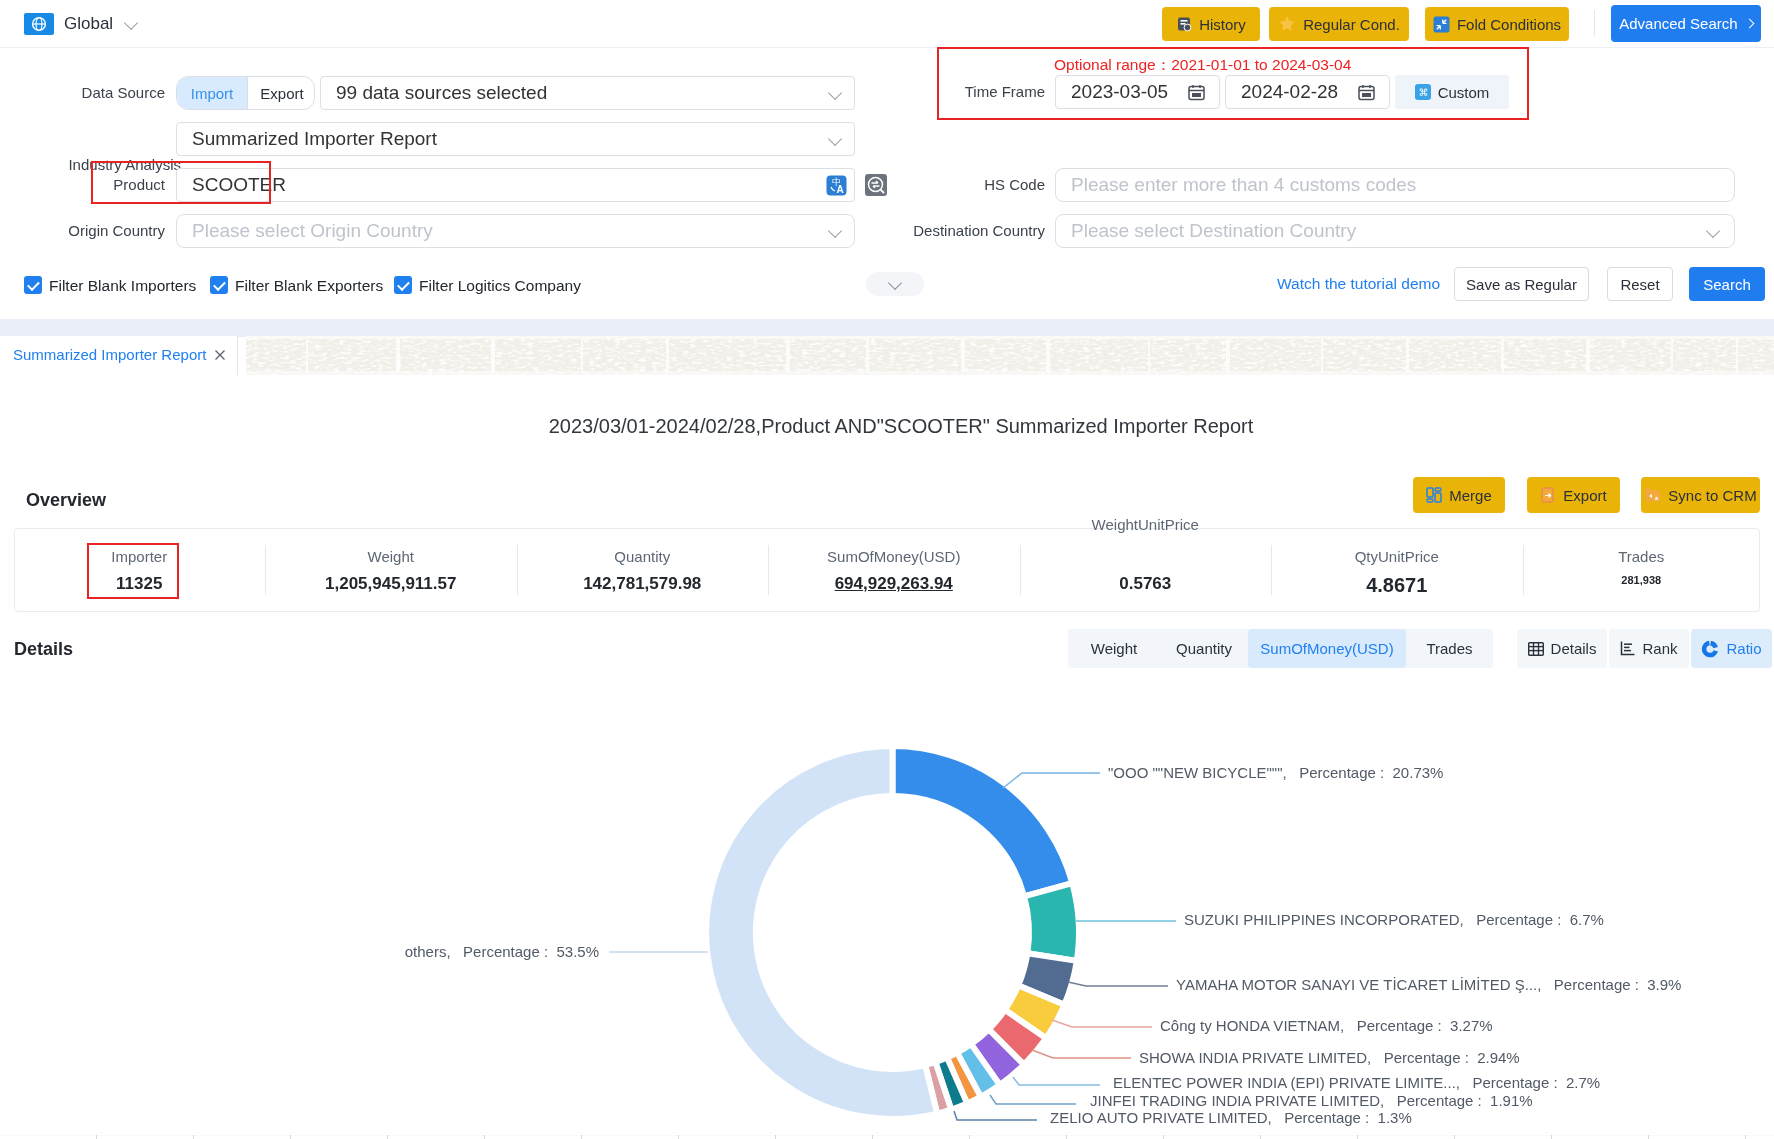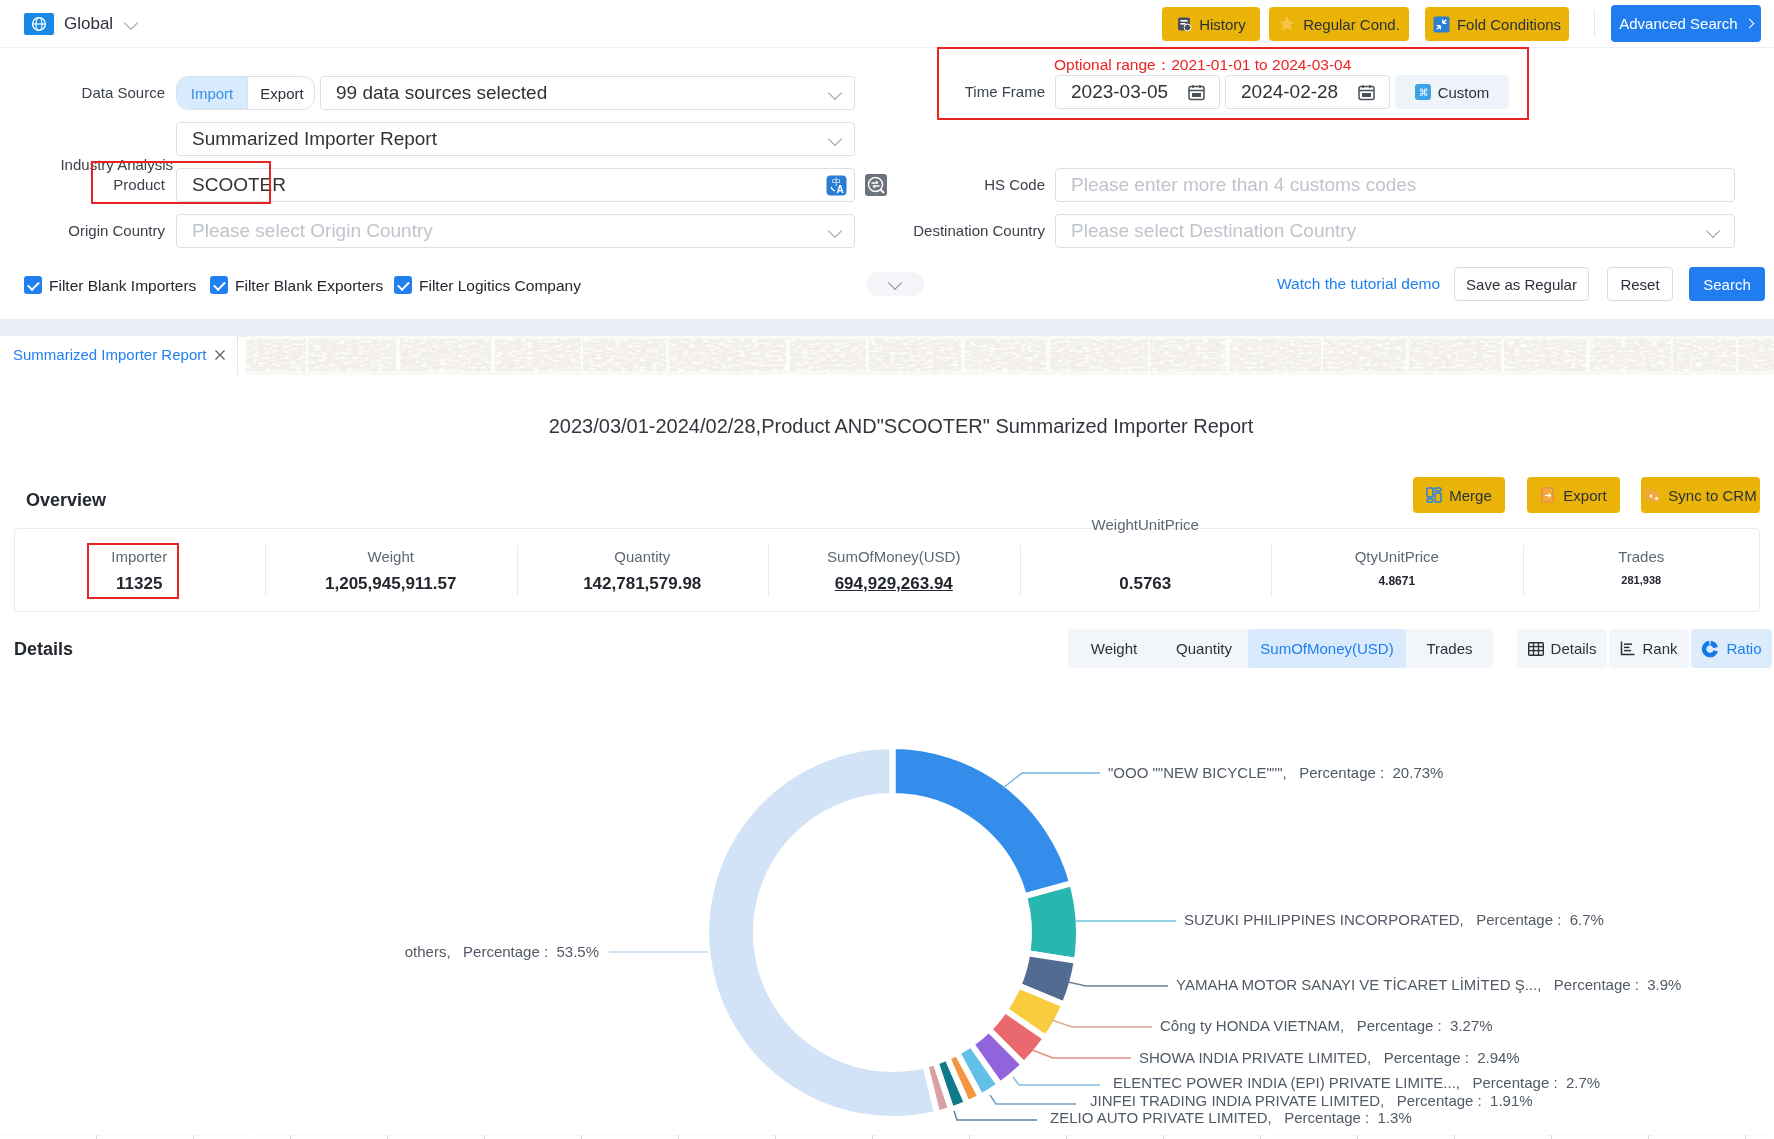--- a/index.html
+++ b/index.html
@@ -1,21 +1,21 @@
 <!DOCTYPE html>
 <html><head>
 <meta charset="utf-8">
 <style>
 * { margin:0; padding:0; box-sizing:border-box; }
 html,body { width:1774px; height:1139px; background:#fff; font-family:"Liberation Sans", sans-serif; }
 #page { position:relative; width:1774px; height:1139px; overflow:hidden; background:#fff; }
 .abs { position:absolute; }
 .lbl { position:absolute; font-size:15px; color:#3b424c; text-align:right; line-height:34px; }
 .field { position:absolute; height:34px; border:1px solid #dcdfe6; border-radius:4px; background:#fff; font-size:19px; color:#333; line-height:32px; padding-left:15px; }
-.ph { color:#bfc4cc; }
+.ph { color:#bfc4cc;border-radius:8px; }
 .chev { position:absolute; width:10px; height:10px; border-right:1.6px solid #99a0aa; border-bottom:1.6px solid #99a0aa; transform:rotate(45deg); }
 .gbtn { position:absolute; height:34px; background:#eab308; border-radius:4px; font-size:15px; color:#2b313b; display:flex; align-items:center; justify-content:center; gap:7px; }
 .wbtn { position:absolute; height:34px; background:#fff; border:1px solid #d9dce2; border-radius:4px; font-size:15px; color:#2b313b; display:flex; align-items:center; justify-content:center; }
 .bluebtn { position:absolute; background:#207df0; border-radius:4px; color:#fff; font-size:15px; display:flex; align-items:center; justify-content:center; }
 .redbox { position:absolute; border:2px solid #e82323; }
 .ck { position:absolute; width:18px; height:18px; background:#2080f0; border-radius:3px; }
 .ck:after { content:""; position:absolute; left:6px; top:2.5px; width:4.5px; height:9px; border-right:2px solid #fff; border-bottom:2px solid #fff; transform:rotate(45deg); }
 .cklbl { position:absolute; font-size:15.5px; color:#23272e; line-height:18px; }
 </style>
 </head>
@@ -60,21 +60,21 @@
 <div class="bluebtn" style="left:1611px;top:5px;width:150px;height:37px;">Advanced Search&nbsp;<span style="display:inline-block;width:7px;height:7px;border-right:1.8px solid #fff;border-top:1.8px solid #fff;transform:rotate(45deg);margin-left:4px;"></span></div>
 
 <div class="lbl" style="left:0;top:76px;width:165px;">Data Source</div>
 <div class="abs" style="left:176px;top:76px;width:139px;height:34px;border:1px solid #dcdfe6;border-radius:12px;overflow:hidden;background:#fff;">
   <div style="position:absolute;left:0;top:0;width:70px;height:34px;background:#d8ebfe;color:#3a8fe8;font-size:15px;line-height:33px;text-align:center;">Import</div>
   <div style="position:absolute;left:70px;top:0;width:69px;height:34px;color:#2b313b;font-size:15px;line-height:33px;text-align:center;border-left:1px solid #dcdfe6;">Export</div>
 </div>
 <div class="field" style="left:320px;top:76px;width:535px;">99 data sources selected</div>
 <div class="chev" style="left:830px;top:88px;"></div>
 
-<div class="lbl" style="left:8px;top:122px;width:165px;margin-top:26px;">Industry Analysis</div>
+<div class="lbl" style="left:16px;top:122px;width:165px;margin-top:26px;">Industry Analysis</div>
 <div class="field" style="left:176px;top:122px;width:679px;">Summarized Importer Report</div>
 <div class="chev" style="left:830px;top:134px;"></div>
 
 <div class="lbl" style="left:0;top:168px;width:165px;">Product</div>
 <div class="field" style="left:176px;top:168px;width:679px;">SCOOTER</div>
 <svg class="abs" style="left:826px;top:175px;" width="21" height="21" viewBox="0 0 21 21">
       <rect x="0.5" y="0.5" width="20" height="20" rx="4" fill="#2a7fd4"></rect>
       <text x="6" y="10" font-size="9" fill="#fff" font-family="Liberation Sans">中</text>
       <text x="10.5" y="17.5" font-size="10" font-weight="bold" fill="#fff" font-family="Liberation Sans">A</text>
       <path d="M5 12 a6 6 0 0 0 4 4" stroke="#fff" stroke-width="1.2" fill="none"></path>
@@ -216,21 +216,21 @@
 <div class="abs" style="left:516.5px;top:548px;width:251.5px;text-align:center;font-size:15px;color:#5d6773;">Quantity</div>
 <div class="abs" style="left:516.5px;top:574px;width:251.5px;text-align:center;font-size:17px;font-weight:bold;color:#23272e;">142,781,579.98</div>
 <div class="abs" style="left:516.5px;top:545px;width:1px;height:50px;background:#e5e8ec;"></div>
 <div class="abs" style="left:768.0px;top:548px;width:251.5px;text-align:center;font-size:15px;color:#5d6773;">SumOfMoney(USD)</div>
 <div class="abs" style="left:768.0px;top:574px;width:251.5px;text-align:center;font-size:17px;font-weight:bold;color:#23272e;text-decoration:underline;">694,929,263.94</div>
 <div class="abs" style="left:768.0px;top:545px;width:1px;height:50px;background:#e5e8ec;"></div>
 <div class="abs" style="left:1019.5px;top:516px;width:251.5px;text-align:center;font-size:15px;color:#5d6773;">WeightUnitPrice</div>
 <div class="abs" style="left:1019.5px;top:574px;width:251.5px;text-align:center;font-size:17px;font-weight:bold;color:#23272e;">0.5763</div>
 <div class="abs" style="left:1019.5px;top:545px;width:1px;height:50px;background:#e5e8ec;"></div>
 <div class="abs" style="left:1271.0px;top:548px;width:251.5px;text-align:center;font-size:15px;color:#5d6773;">QtyUnitPrice</div>
-<div class="abs" style="left:1271.0px;top:574px;width:251.5px;text-align:center;font-size:12px;font-weight:bold;color:#23272e;">4.8671</div>
+<div class="abs" style="left:1271.0px;top:574px;width:251.5px;text-align:center;font-size:20px;font-weight:bold;color:#23272e;">4.8671</div>
 <div class="abs" style="left:1271.0px;top:545px;width:1px;height:50px;background:#e5e8ec;"></div>
 <div class="abs" style="left:1522.5px;top:548px;width:237.5px;text-align:center;font-size:15px;color:#5d6773;">Trades</div>
 <div class="abs" style="left:1522.5px;top:574px;width:237.5px;text-align:center;font-size:11px;font-weight:bold;color:#23272e;">281,938</div>
 <div class="abs" style="left:1522.5px;top:545px;width:1px;height:50px;background:#e5e8ec;"></div>
 <div class="redbox" style="left:87px;top:543px;width:92px;height:56px;"></div>
 
 <div class="abs" style="left:14px;top:639px;font-size:18px;font-weight:bold;color:#23272e;">Details</div>
 <div class="abs" style="left:1068px;top:629px;width:425px;height:39px;background:#f2f5f9;border-radius:4px;"></div>
 <div class="abs" style="left:1068px;top:629px;width:92px;height:39px;font-size:15px;color:#2b313b;text-align:center;line-height:39px;">Weight</div>
 <div class="abs" style="left:1160px;top:629px;width:88px;height:39px;font-size:15px;color:#2b313b;text-align:center;line-height:39px;">Quantity</div>

